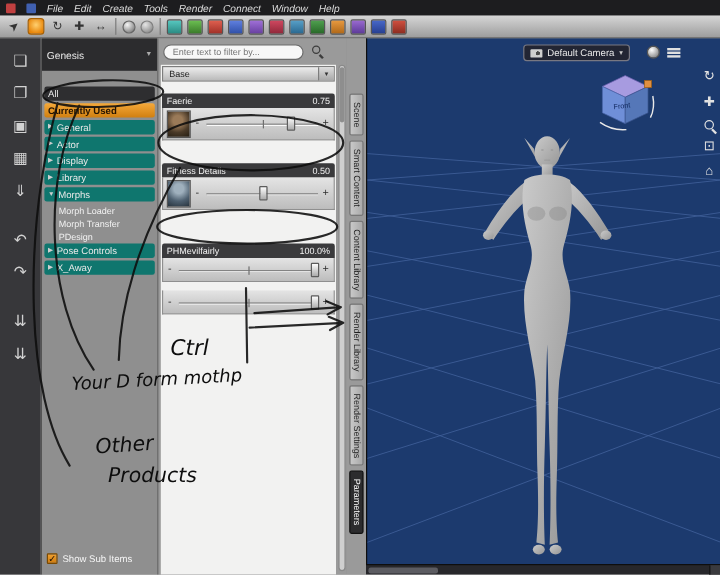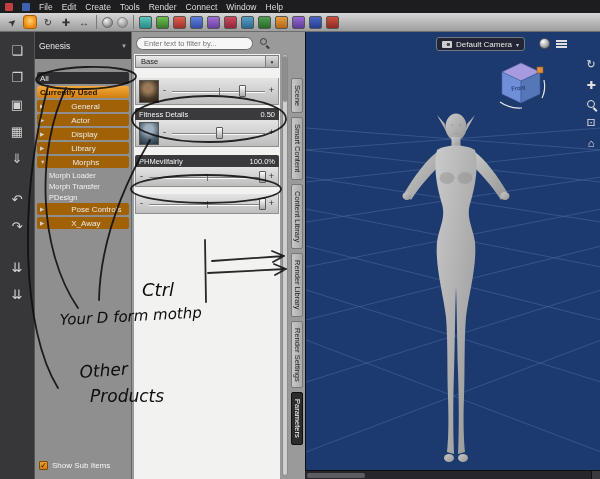--- a/index.html
+++ b/index.html
@@ -2,21 +2,21 @@
 <html><head>
 <meta charset="utf-8">
 <style>
   * { margin:0; padding:0; box-sizing:border-box; }
   html,body { width:600px; height:479px; overflow:hidden; }
   body { font-family:"Liberation Sans","DejaVu Sans",sans-serif; }
   .app { position:relative; width:600px; height:479px; background:#8f8f8f; overflow:hidden; }
 
   
   .menubar { position:absolute; left:0; top:0; width:600px; height:13px; background:#1d1d1f;
-             display:flex; align-items:center; gap:9px; padding:0 5px; font-size:8.5px; color:#dcdcdc; }
+             display:flex; align-items:center; gap:9px; padding:0 5px; font-size:8.5px; color:#dcdcdc;font-style:italic; }
   .menubar .mi { cursor:default; }
   .appicon { width:8px; height:8px; border-radius:1px; }
 
   
   .toolbar { position:absolute; left:0; top:13px; width:600px; height:19px;
              background:linear-gradient(#d6d6d6,#9d9d9d); border-bottom:1px solid #6d6d6d;
              display:flex; align-items:center; gap:4px; padding:0 5px; }
   .tico { width:14px; height:14px; display:flex; align-items:center; justify-content:center;
           font-size:10px; color:#333; }
   .tsep { width:1px; height:14px; background:#7a7a7a; margin:0 1px; }
@@ -36,21 +36,21 @@
   .genesis { position:absolute; left:34px; top:32px; width:97px; height:447px; background:#8f8f8f;
              border-left:1px solid #555; }
   .g-header { height:27px; background:#2c2c2e; color:#e8e8e8; font-size:8.5px;
               display:flex; align-items:center; justify-content:space-between; padding:12px 4px; }
   .g-header .dd { font-size:6px; color:#aaa; }
   .g-list { padding:13px 2px 0 2px; }
   .g-item { height:12px; margin-bottom:2px; font-size:8px; display:flex; align-items:center;
             padding:0 3px; border-radius:2px; color:#e8e8e8;text-align:right; }
   .g-plain { background:#2e2e30; }
   .g-active { background:linear-gradient(#f5a93a,#d07f10); color:#241300; font-weight:bold; }
-  .g-group { background:#a16207;gap:24px; }
+  .g-group { background:#0f766e; }
   .g-group .tri { font-size:5.5px; margin-right:3px; color:#cfcfcf; }
   .g-child { height:10px; margin-bottom:1px; padding-left:12px; color:#f2f2f2; font-size:7.5px; }
   .show-sub { position:absolute; left:4px; bottom:9px; display:flex; align-items:center; gap:4px;
               font-size:8px; color:#f5f5f5; }
   .checkbox { width:9px; height:9px; background:linear-gradient(#f0a030,#cf7d10); border:1px solid #7c4a00;
               border-radius:1px; color:#201000; font-size:8px; line-height:8px; text-align:center; }
 
   
   .params { position:absolute; left:131px; top:32px; width:158px; height:447px; background:#9a9a9a;
             border-left:1px solid #666; }
@@ -68,21 +68,21 @@
   .p-content { position:absolute; left:2px; top:22px; right:9px; bottom:0; background:#f2f2f1; padding:0 1px; }
   .res-header { margin-top:8px; height:12px; background:#3a3a3c; color:#ececec; font-size:7.5px;
                 display:flex; align-items:center; justify-content:space-between; padding:0 4px; border-radius:2px 2px 0 0; }
   .gear { color:#b8b8b8; font-size:9px; }
   .res-select { height:13px; margin-top:1px; background:linear-gradient(#ededed,#b9b9b9); border:1px solid #7d7d7d;
                 display:flex; align-items:center; justify-content:space-between; font-size:7.5px; color:#222;
                 padding:0 0 0 5px; }
   .dd-box { width:13px; align-self:stretch; border-left:1px solid #7d7d7d; display:flex; align-items:center;
             justify-content:center; font-size:5.5px; color:#333; background:linear-gradient(#dcdcdc,#a8a8a8); }
   .card { margin-top:10px; }
-  .card + .card { margin-top:3px; }
+  .card + .card { margin-top:19px; }
   .card-h { height:12px; background:#3a3a3c; color:#f2f2f2; font-size:7.5px; display:flex; align-items:center;
             justify-content:space-between; padding:0 4px; border-radius:2px 2px 0 0; }
   .card-b { background:linear-gradient(#e4e4e4,#bdbdbd); border:1px solid #8f8f8f; border-top:none;
             display:flex; align-items:center; padding:2px 3px; }
   .card-b.tall { height:27px; } .card-b.short { height:20px; }
   .thumb { width:20px; height:23px; border:1px solid #555; margin-right:3px; }
   .thumb.faerie { background:radial-gradient(circle at 45% 35%, #9a7a58 0 4px, #4a3a28 60%, #241d12); }
   .thumb.fitness { background:radial-gradient(circle at 50% 30%, #9fb0bd 0 4px, #4e6070 60%, #26323c); }
   .slider { position:relative; flex:1; height:14px; }
   .s-minus,.s-plus { position:absolute; top:1px; font-size:9px; color:#2e2e2e; }
@@ -236,20 +236,24 @@
       <input class="filter" placeholder="Enter text to filter by..." style="">
       <span class="mag"></span>
     </div>
     <div class="p-content">
       <div class="res-select">
         <span>Base</span>
         <span class="dd-box" style="font-size:5px">▼</span>
       </div>
 
       <div class="card">
+        <div class="card-h">
+          <span>Faerie</span>
+          <span>0.75</span>
+        </div>
         <div class="card-b tall">
           <span class="thumb faerie"></span>
           <span class="slider">
             <span class="s-minus">-</span>
             <span class="s-track"></span>
             <span class="s-tick"></span>
             <span class="s-handle" style="left:calc(10px + (100% - 20px)*0.75 - 3px)"></span>
             <span class="s-plus">+</span>
           </span>
         </div>
@@ -265,21 +269,21 @@
           <span class="slider">
             <span class="s-minus">-</span>
             <span class="s-track"></span>
             <span class="s-tick"></span>
             <span class="s-handle" style="left:calc(10px + (100% - 20px)*0.50 - 3px)"></span>
             <span class="s-plus">+</span>
           </span>
         </div>
       </div>
 
-      <div class="card" style="margin-top:8px">
+      <div class="card" style="margin-top:28px">
         <div class="card-h">
           <span>PHMevilfairly</span>
           <span>100.0%</span>
         </div>
         <div class="card-b short">
           <span class="slider">
             <span class="s-minus">-</span>
             <span class="s-track"></span>
             <span class="s-tick"></span>
             <span class="s-handle" style="left:calc(10px + (100% - 20px)*0.97 - 3px)"></span>

